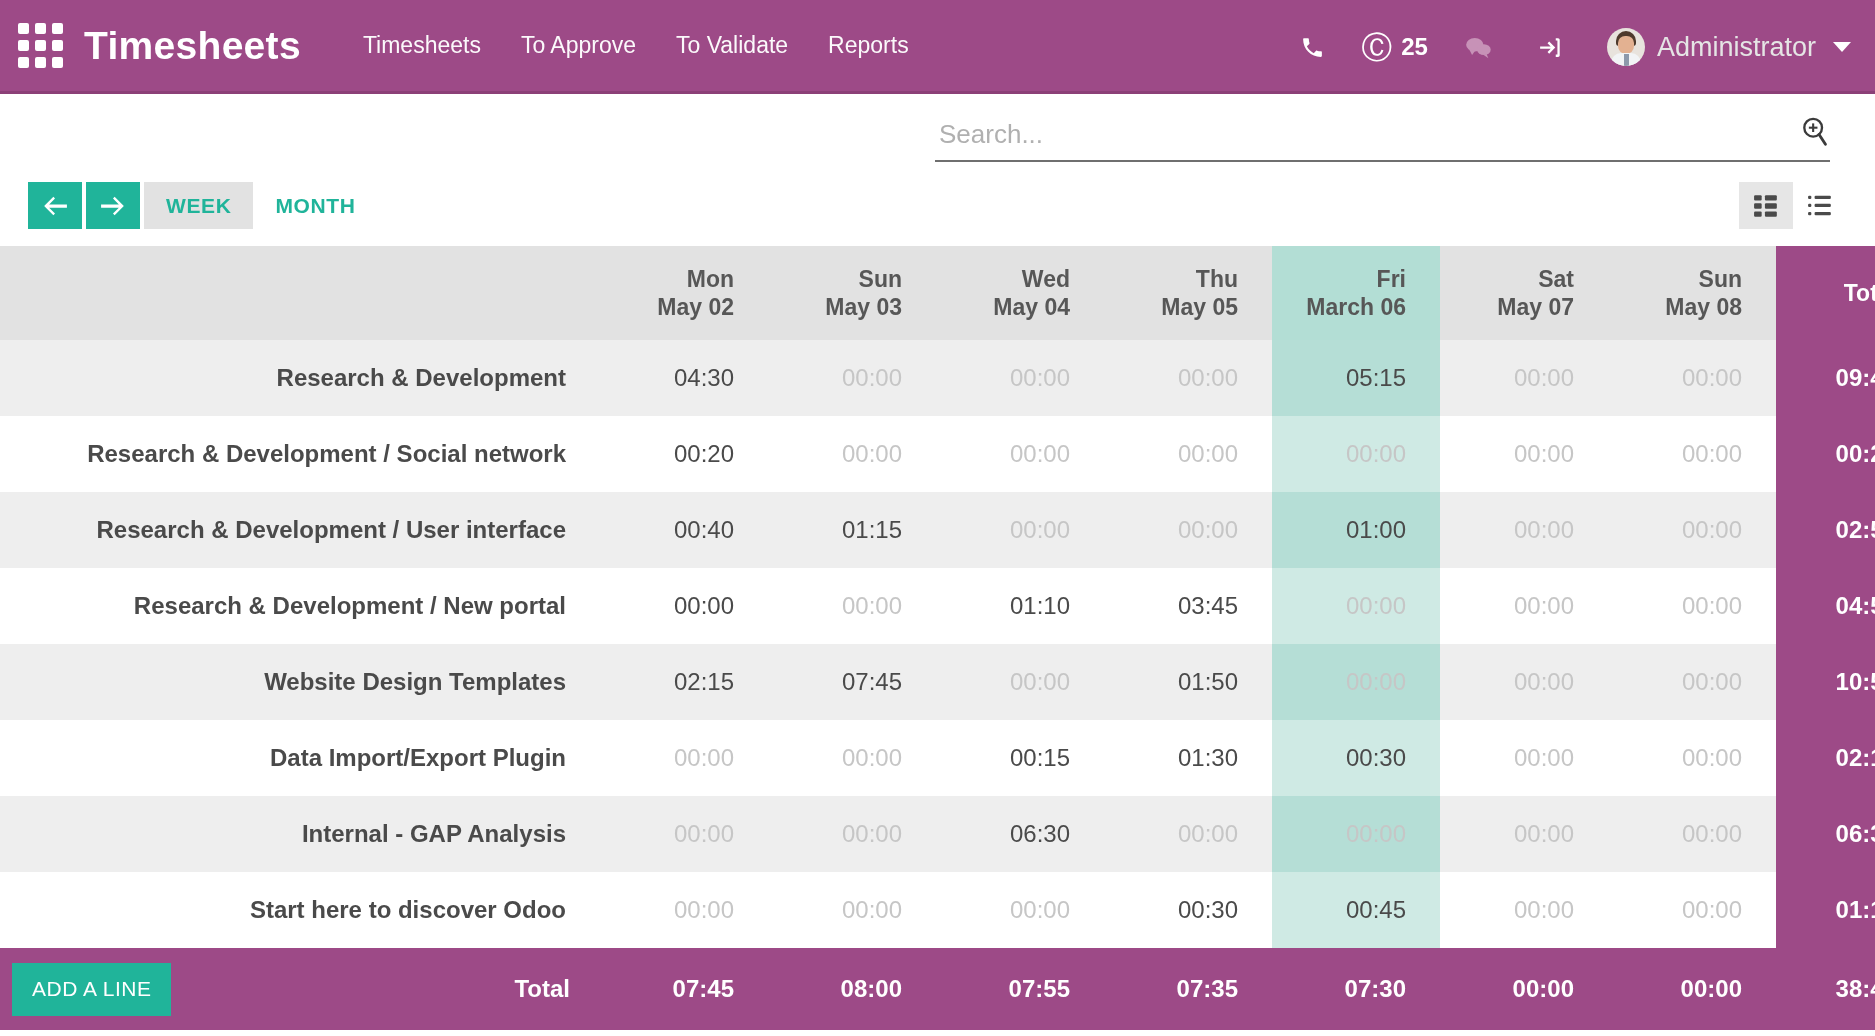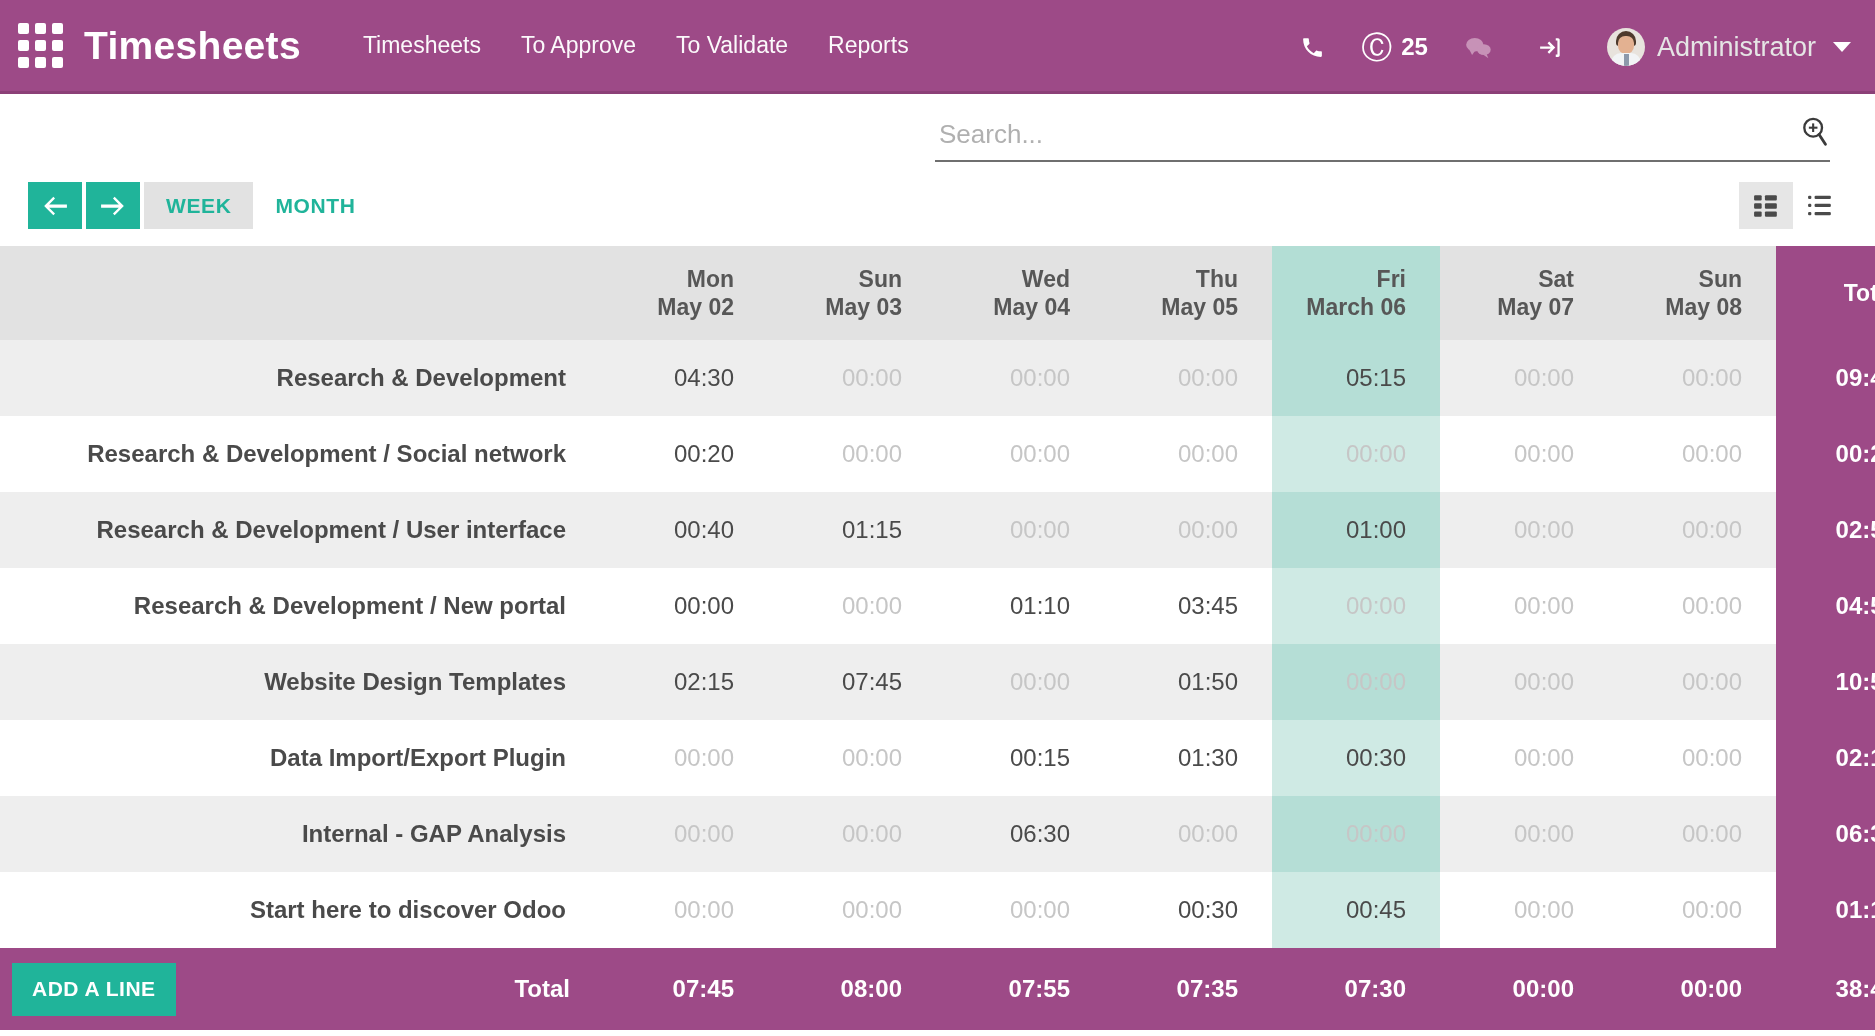--- a/index.html
+++ b/index.html
@@ -149,21 +149,21 @@
     text-align:right; padding-right:28px;
   }
 
   
   #footer{
     height:82px; background:#9d4a87; width:100%;
     display:flex; align-items:center; position:relative;
   }
   #add-line{
     margin-left:12px; height:53px; padding:0 20px; border:none;
-    background:#20b49a; color:#ffffff; font-size:21px; font-weight:bold;
+    background:#20b49a; color:#ffffff; font-size:21px; font-weight:normal;
     letter-spacing:.5px; cursor:pointer; font-family:"Liberation Sans", sans-serif;
   }
   #foot-table{ position:absolute; left:0; top:0; width:100%; height:82px; }
   #foot-table td{
     height:82px; color:#ffffff; font-size:24px; font-weight:bold;
     text-align:right; vertical-align:middle; padding-right:34px; background:transparent;
   }
   #foot-table td.flabel{ padding-right:30px; }
   #foot-table td.ftot{ padding-right:28px; }
 </style>

